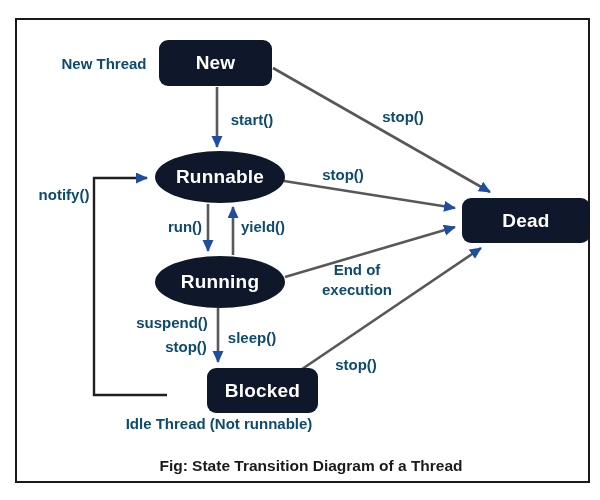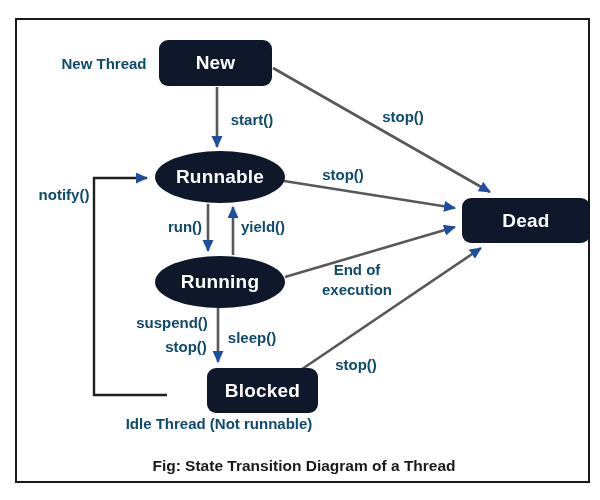--- a/index.html
+++ b/index.html
@@ -52,21 +52,21 @@
     color: #0c4a6e;
     font-weight: bold;
     font-size: 15px;
     white-space: nowrap;
     text-align: center;
     line-height: 20px;
   }
   .caption {
     position: absolute;
     transform: translate(-50%, -50%);
-    left: 304px; top: 466px;
+    left: 311px; top: 466px;
     color: #1a1a1a;
     font-weight: bold;
     font-size: 15.5px;
     white-space: nowrap;
   }
 </style>
 </head>
 <body>
 
 <div class="stage">

